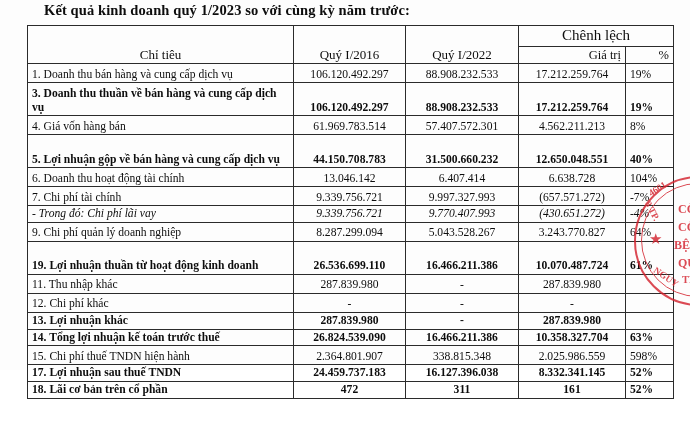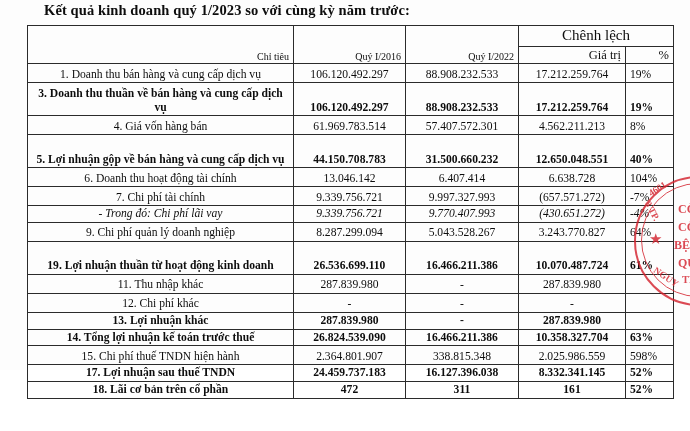--- a/index.html
+++ b/index.html
@@ -49,40 +49,40 @@
     font-weight: normal;
     background: transparent;
   }
   col.c-label { width: 266px; }
   col.c-q1    { width: 112px; }
   col.c-q2    { width: 113px; }
   col.c-val   { width: 107px; }
   col.c-pct   { width: 48px; }
 
   th.hdr {
-    text-align: right;
-    font-weight: bold;
-    font-size: 10px;
+    text-align: center;
+    font-weight: bold;
+    font-size: 13px;
     vertical-align: middle;
   }
   th.hdr-chenh {
     text-align: center;
     font-weight: bold;
     font-size: 15px;
     padding: 1px 0 1px 0;
     vertical-align: middle;
   }
   th.hdr-sub {
     text-align: right;
     font-weight: bold;
     font-size: 12.5px;
     vertical-align: middle;
   }
   td.label {
-    text-align: center;
+    text-align: left;
     padding-left: 6px;
   }
   td.num {
     text-align: center;
     padding-right: 5px;
     white-space: nowrap;
   }
   td.pct {
     text-align: left;
     padding-right: 6px;

